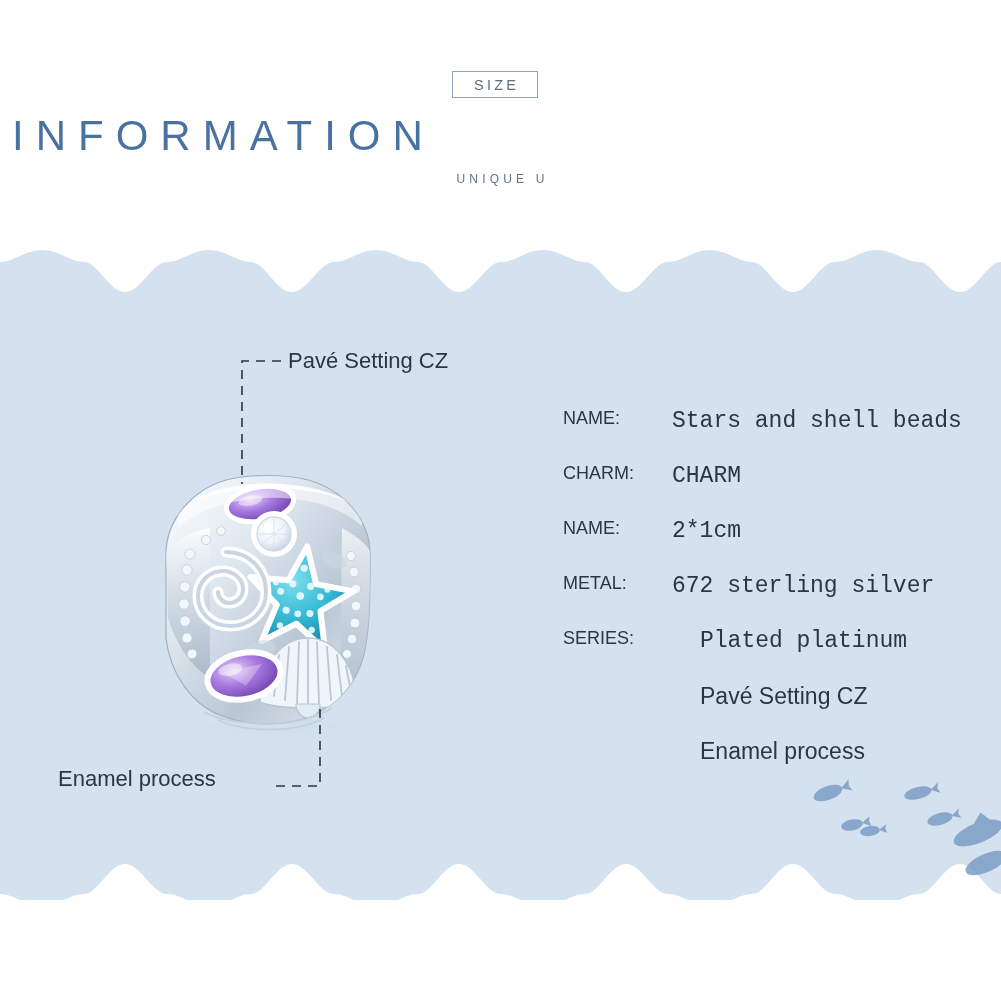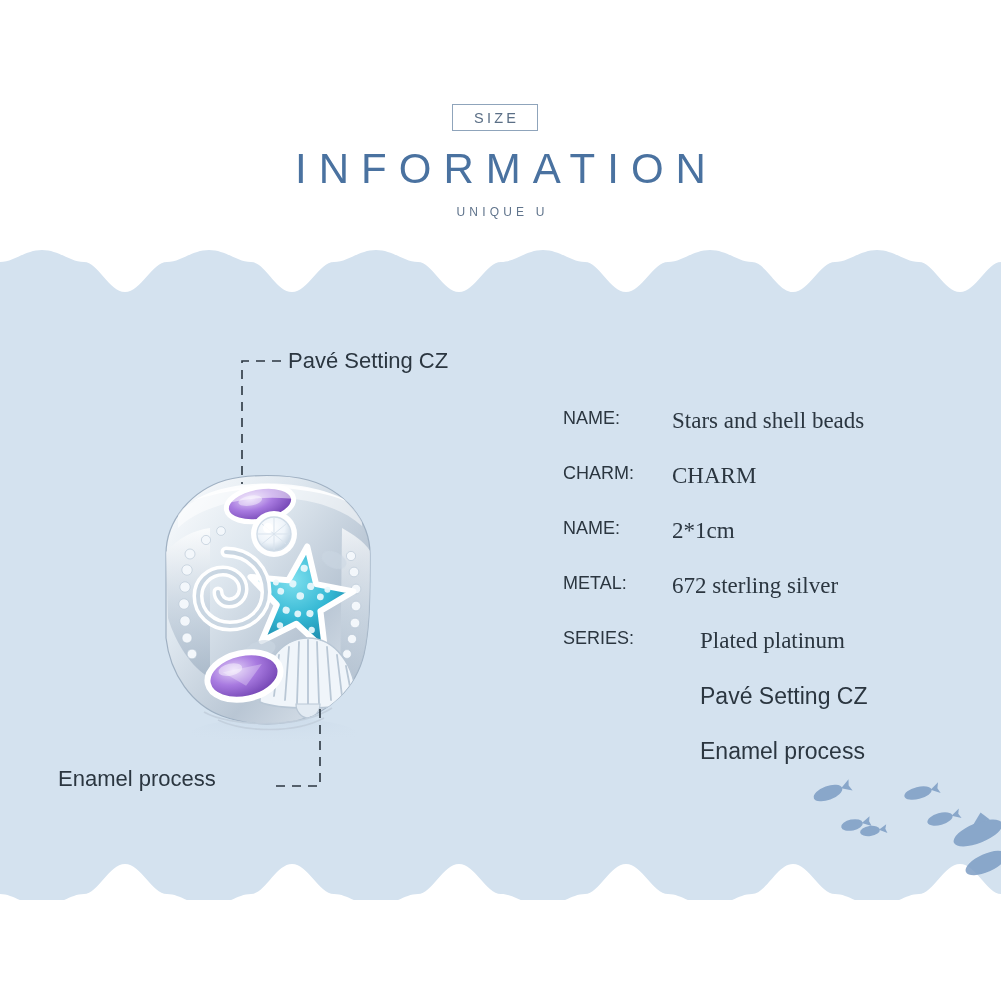--- a/index.html
+++ b/index.html
@@ -24,21 +24,20 @@
   }
 
   
   .header {
     position: absolute;
     left: 0;
     top: 0;
     width: 901px;
     height: 240px;
     background: #ffffff;
-    margin-top: 33px;
   }
 
   .size-badge {
     position: absolute;
     left: 452px;
     top: 71px;
     width: 86px;
     height: 27px;
     border: 1px solid #8fa4bb;
     box-sizing: border-box;
@@ -52,21 +51,20 @@
     color: #5b6f86;
     text-indent: 3.2px;
     font-family: "Liberation Sans", sans-serif;
   }
 
   .main-title {
     position: absolute;
     left: 0;
     top: 112px;
     width: 1001px;
-    text-align: center;
     font-size: 42px;
     letter-spacing: 12px;
     text-indent: 12px;
     color: #4a72a0;
     font-family: "Liberation Sans", sans-serif;
     font-weight: 400;
   }
 
   .sub-title {
     position: absolute;
@@ -155,21 +153,21 @@
     color: #2b3640;
     font-family: "Liberation Sans", sans-serif;
     white-space: nowrap;
   }
   .spec-value {
     position: absolute;
     left: 109px;
     top: 0;
     font-size: 23px;
     color: #2b3640;
-    font-family: Liberation Serif, serif;
+    font-family: Liberation Mono, monospace;
     white-space: nowrap;
   }
   .spec-value.indent-size { left: 109px; }
   .spec-extra {
     position: relative;
     height: 55px;
   }
   .spec-extra-value {
     position: absolute;
     left: 137px;

